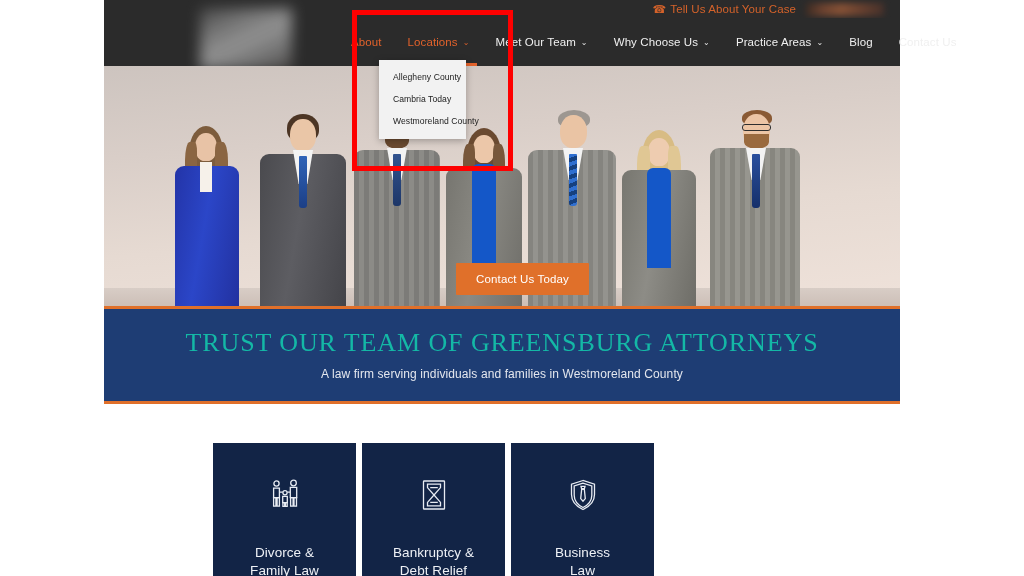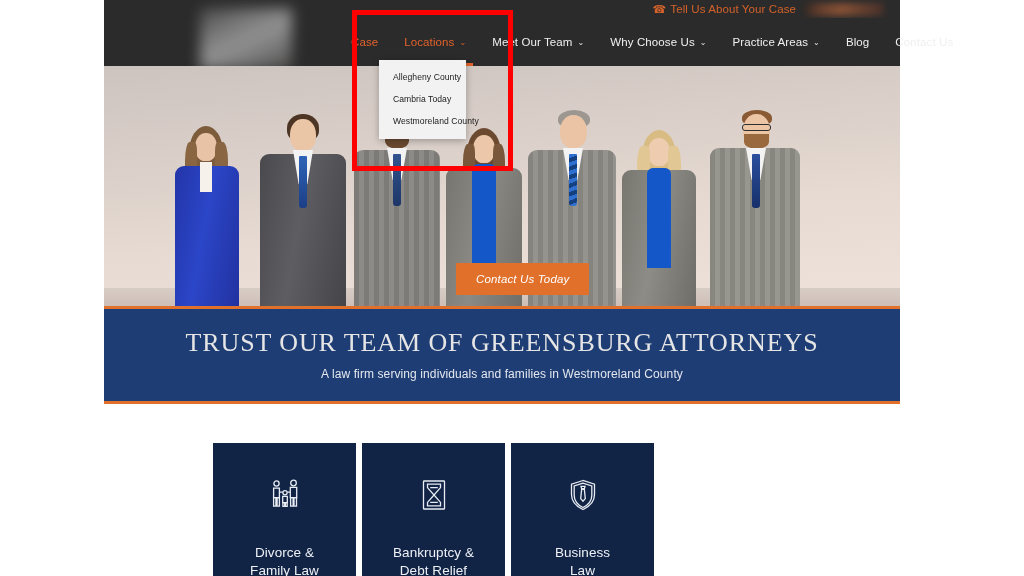--- a/index.html
+++ b/index.html
@@ -80,32 +80,32 @@
   .hair { position:absolute; border-radius:50% 50% 40% 40%; }
   .body-s { position:absolute; bottom:0; border-radius:9px 9px 0 0; }
   .shirt { position:absolute; background:#f3f3f3; }
   .tie { position:absolute; border-radius:1px 1px 3px 3px; }
 
   
   .cta {
     position:absolute; left:352px; bottom:11px; z-index:12;
     background:#e0702a; color:#fff; border:none;
     padding:10px 20px; font-size:11.5px; font-family:inherit;
-    cursor:pointer; letter-spacing:.15px; border-radius:1px;font-style:italic;
+    cursor:pointer; letter-spacing:.15px; border-radius:1px;
   }
 
   
   .band-rule { height:3px; background:#e0702a; }
   .banner {
     height:92px; background:#1e3d74;
     display:flex; flex-direction:column; align-items:center; justify-content:center; gap:11px;
   }
   .banner h1 {
     font-family:"Liberation Serif", serif; font-weight:400;
-    font-size:26px; color:#e5e5e5; letter-spacing:.9px; line-height:1;
+    font-size:26px; color:#14b8a6; letter-spacing:.9px; line-height:1;
   }
   .banner p { font-size:12px; color:#e4e7ee; letter-spacing:.1px; }
 
   
   .cards {
     position:absolute; left:213px; top:443px;
     display:flex; gap:6px;
   }
   .card {
     width:143px; height:156px; background:#122446;
@@ -137,21 +137,21 @@
         <span>Tell Us About Your Case</span>
         <span class="phone-blur"></span>
       </div>
     </div>
 
     <div class="navbar">
       <div class="logo-blur"></div>
       <ul class="nav-list">
 
         <li class="nav-item accent">
-          <span>Case</span>
+          <span>About</span>
         </li>
 
         <li class="nav-item accent">
           <span>Locations</span>
           <span class="caret">⌄</span>
           <span class="nav-underline"></span>
         </li>
 
         <li class="nav-item">
           <span>Meet Our Team</span>

